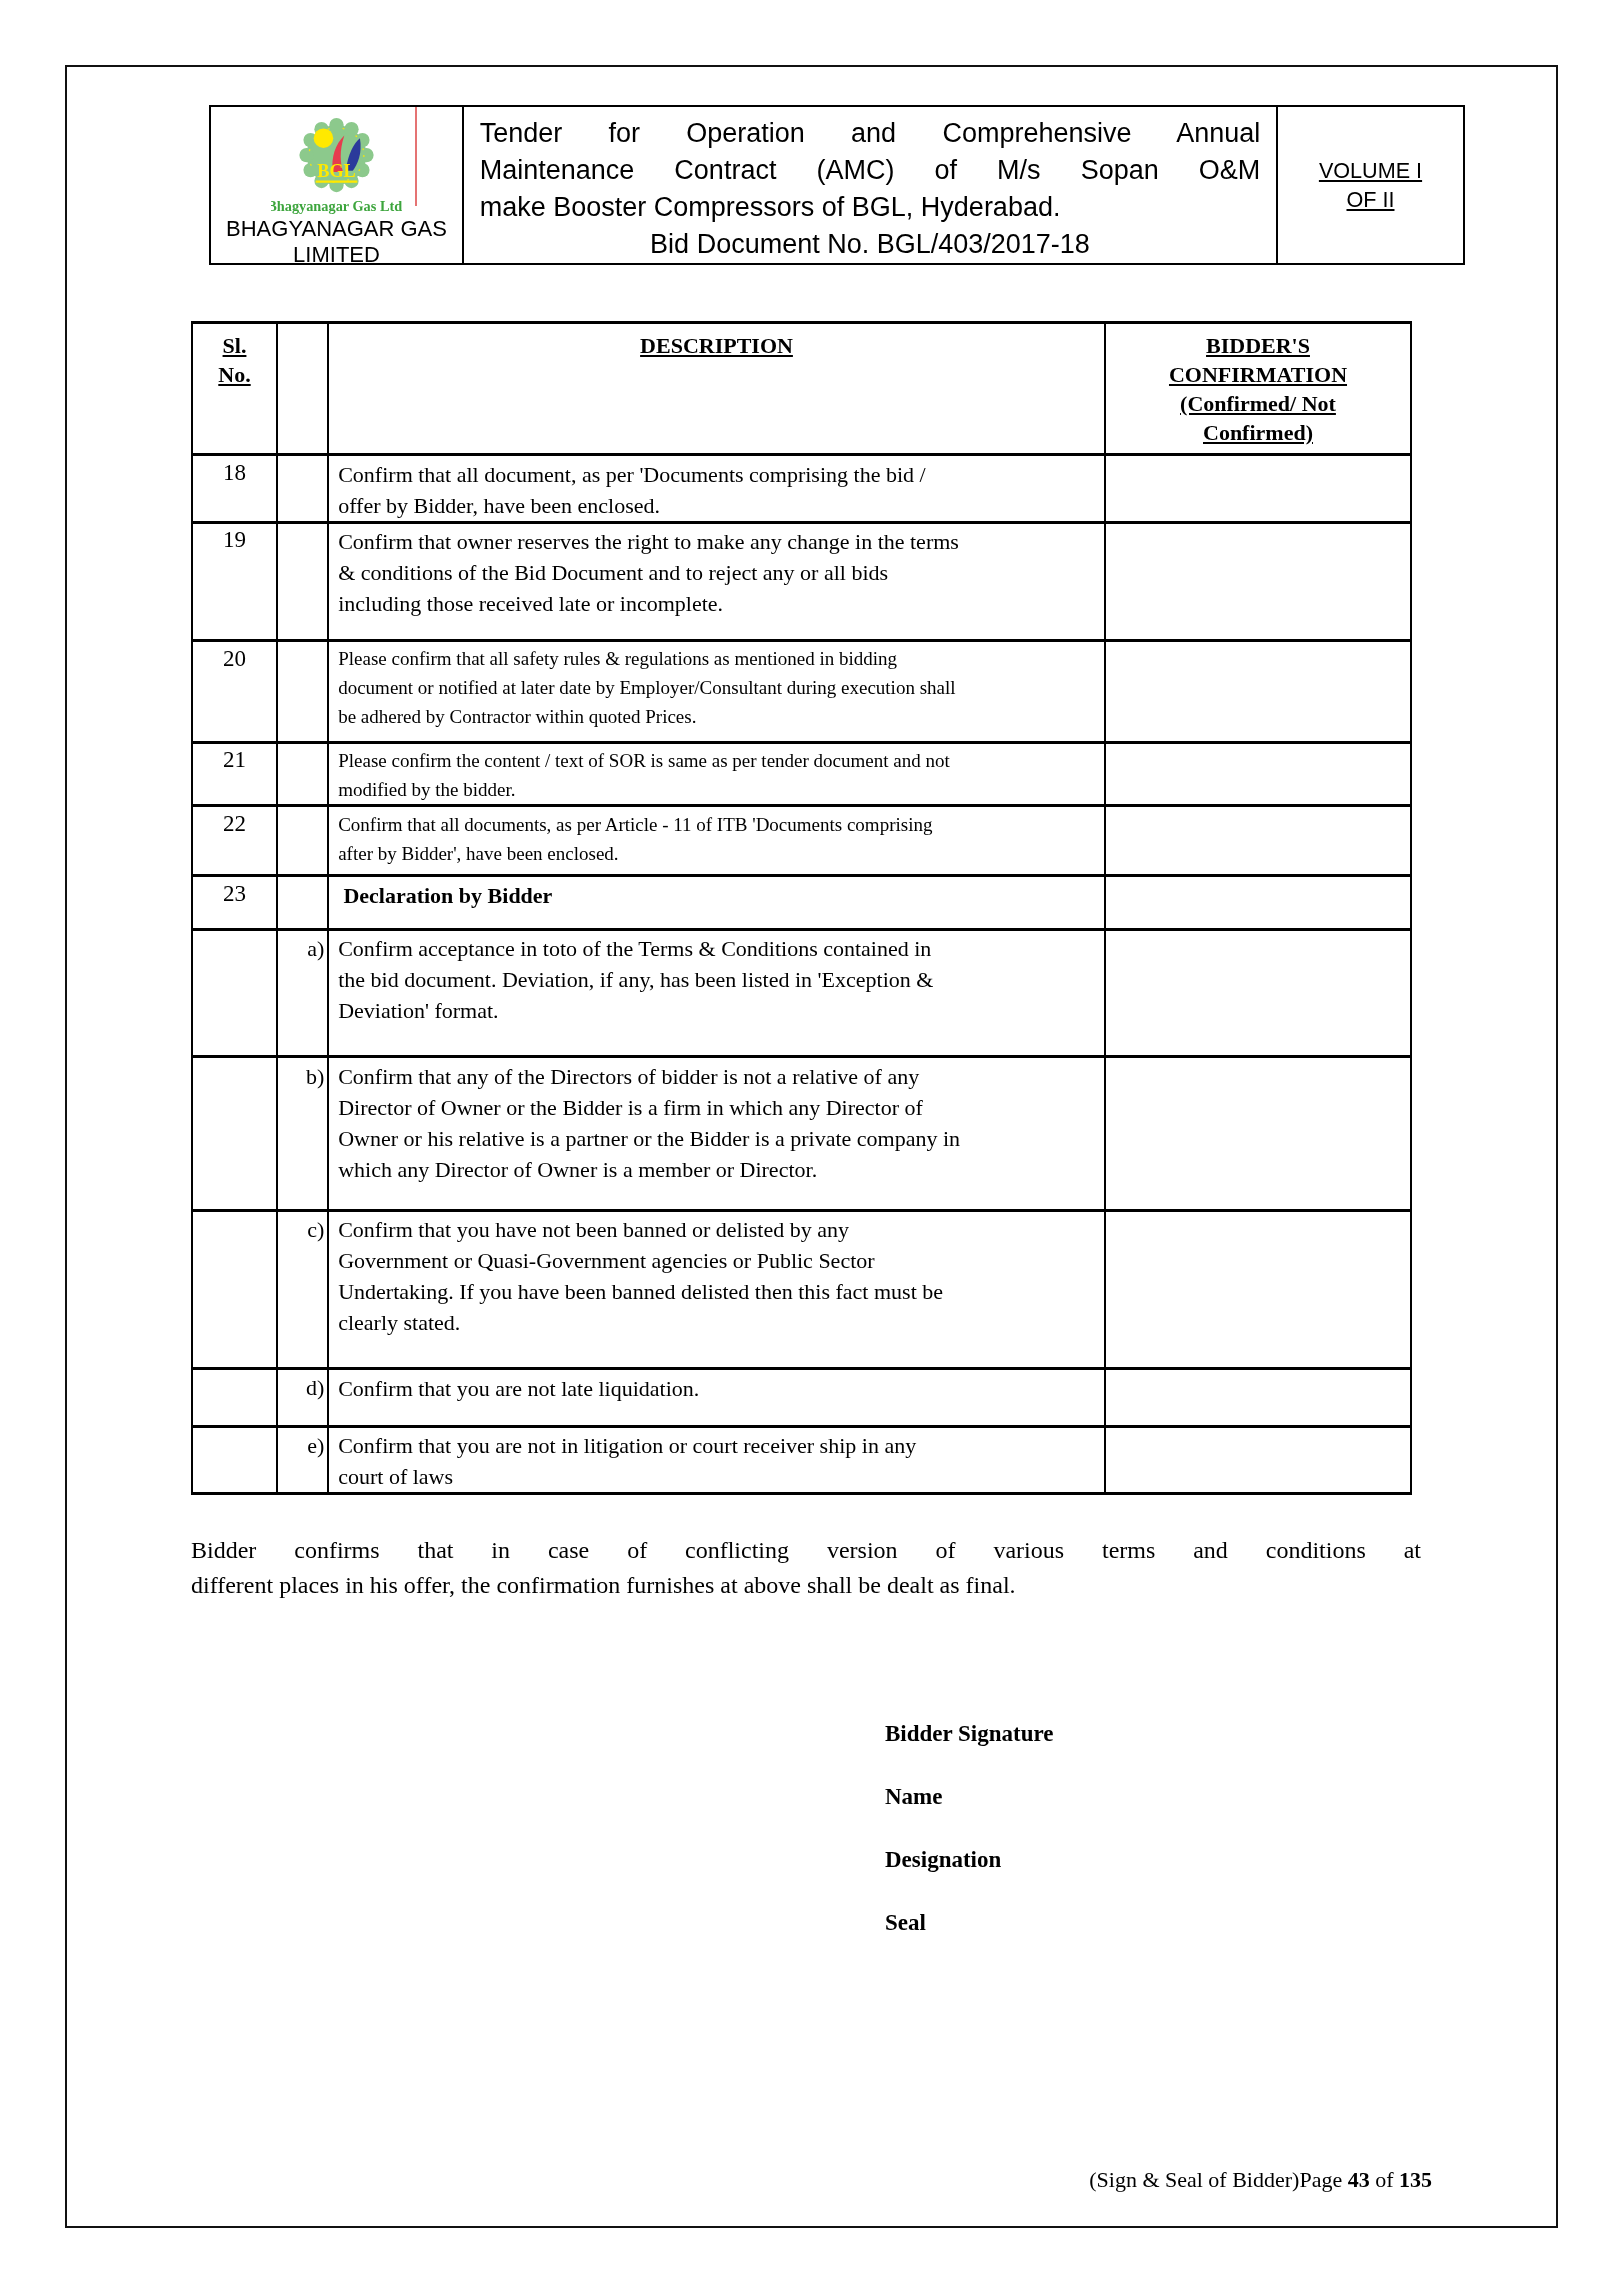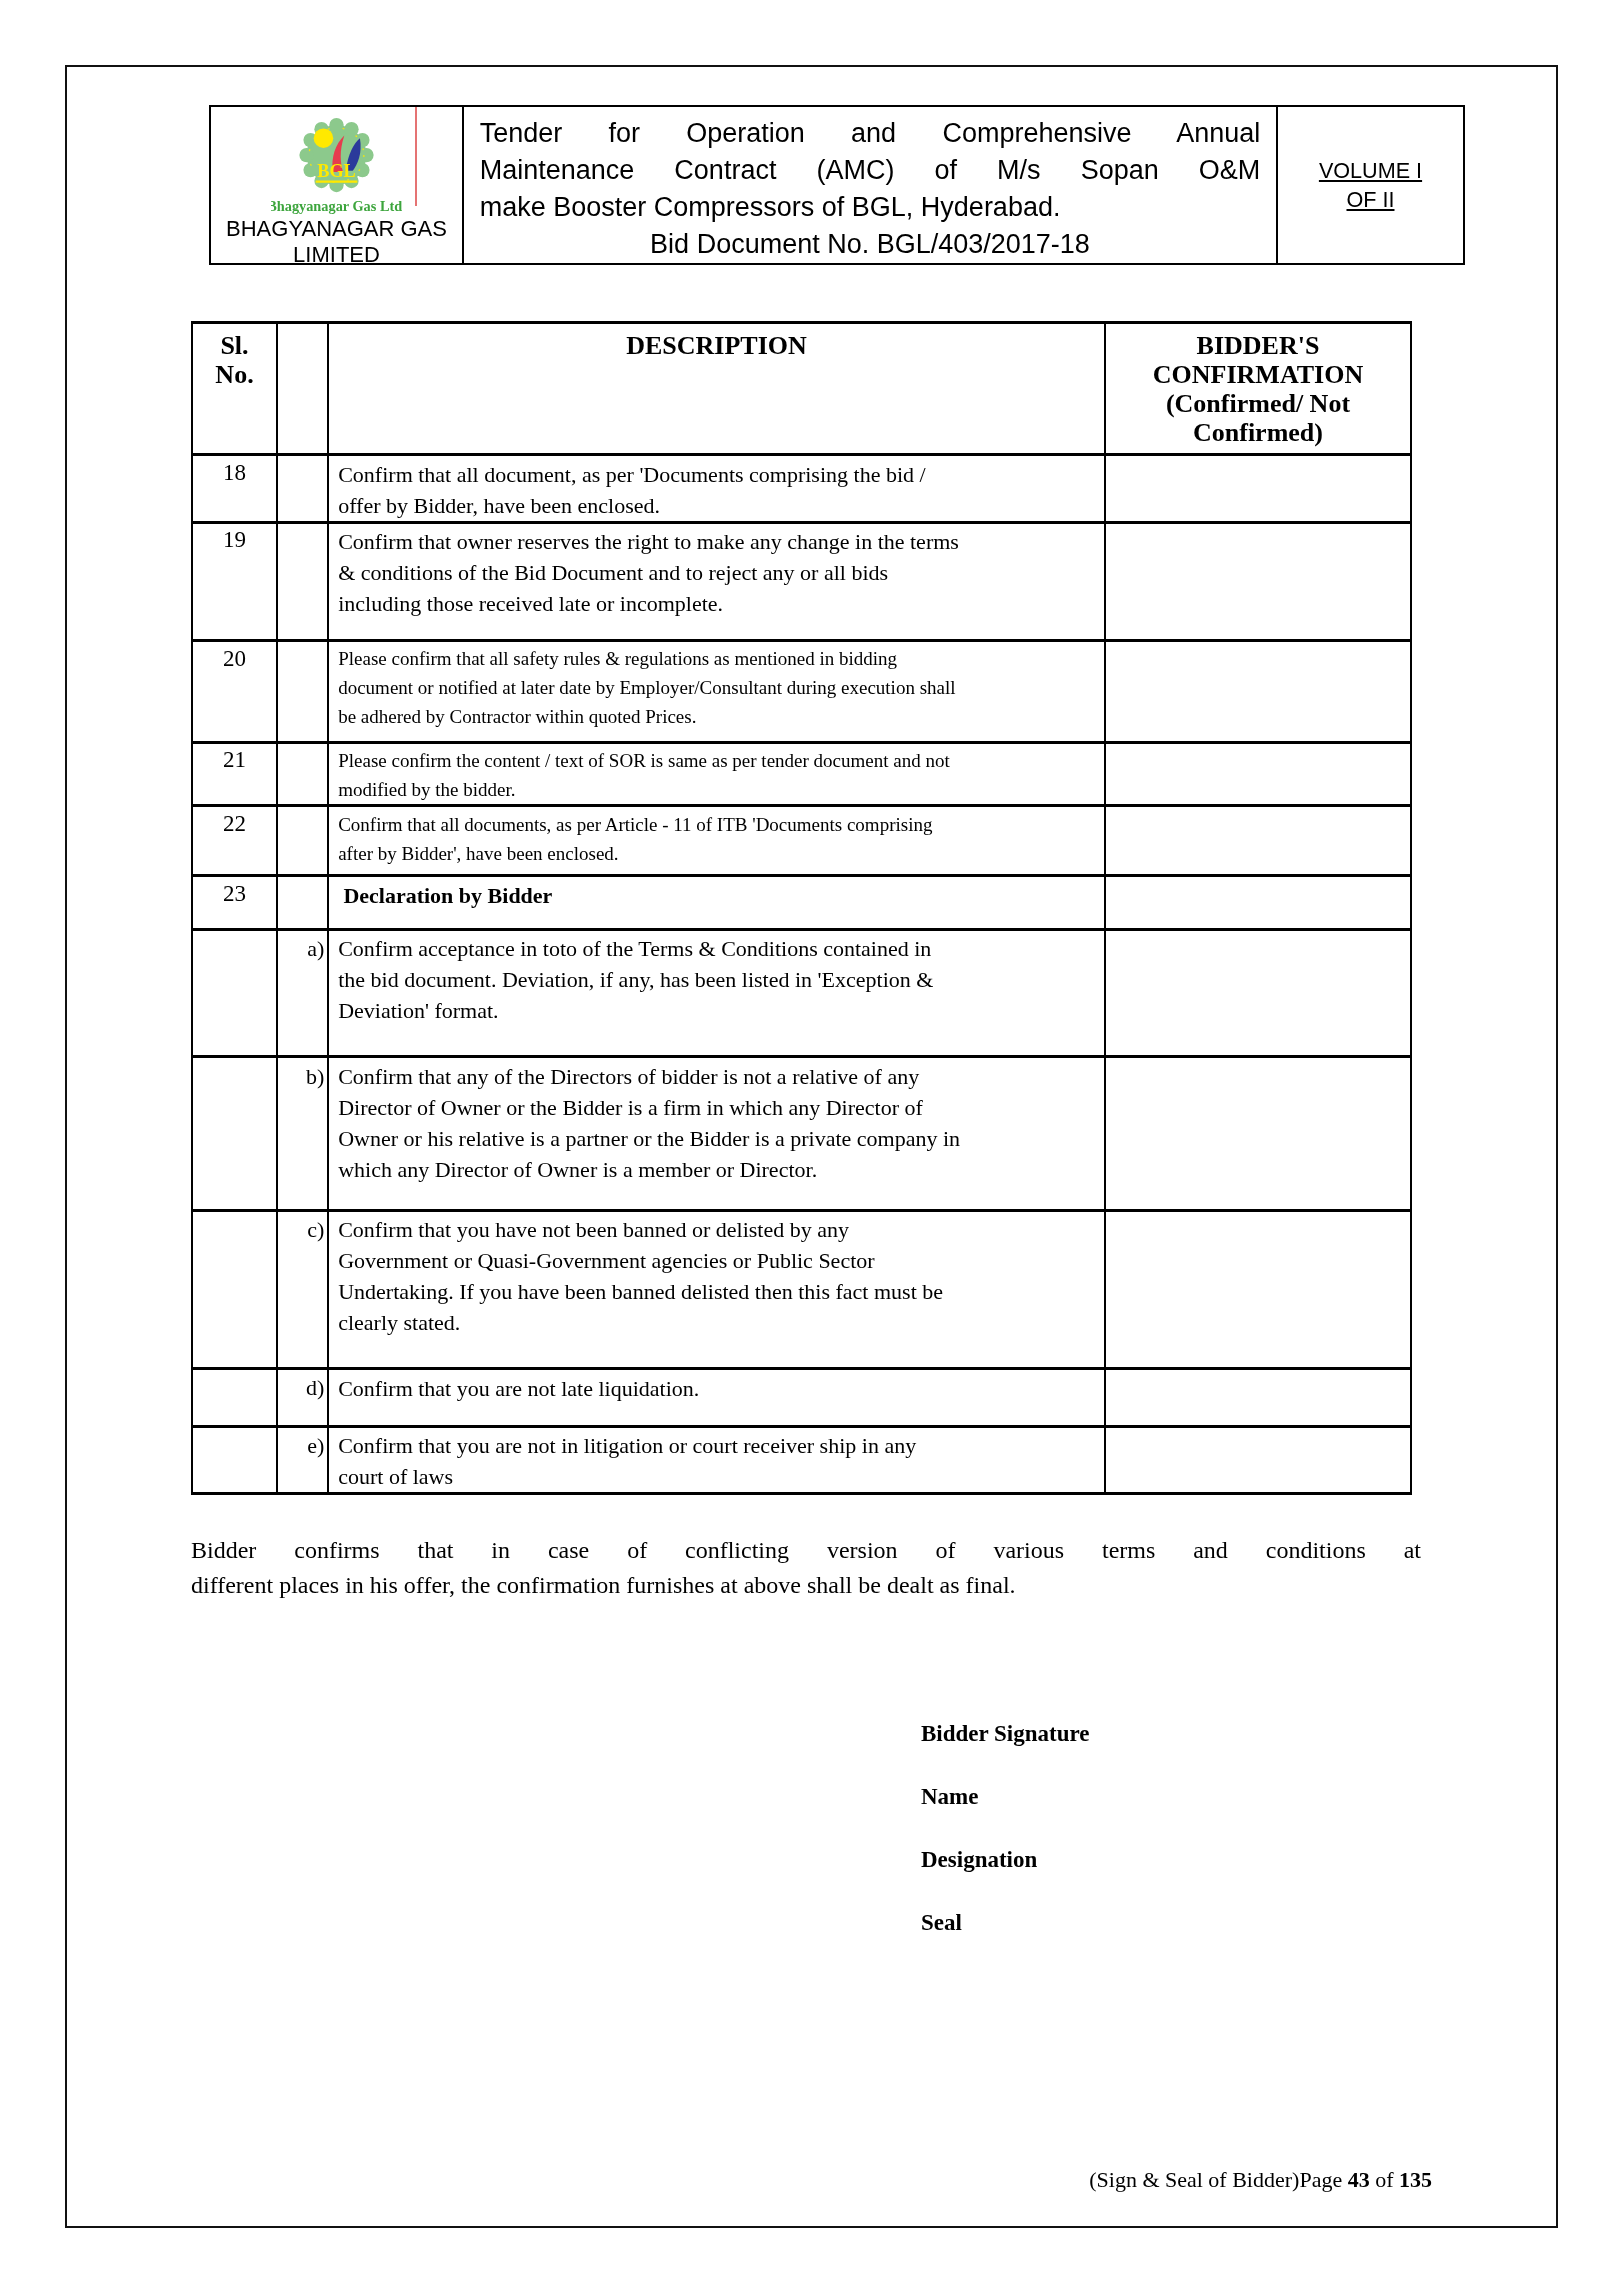--- a/index.html
+++ b/index.html
@@ -84,25 +84,26 @@
     border: 2.6px solid #000;
   }
   .main-tbl td, .main-tbl th {
     border: 2px solid #000;
     border-top-width: 3.3px;
     border-bottom-width: 3.3px;
     vertical-align: top;
     box-sizing: border-box;
   }
   .main-tbl th {
-    font-size: 26px;
+    font-size: 22px;
     line-height: 29px;
     font-weight: bold;
     text-align: center;
     padding: 6.5px 3.9px;
+    text-decoration: underline;
   }
   .th-slno { white-space: pre-line; }
   .th-conf { white-space: pre-line; }
   .c-no {
     text-align: center;
     font-size: 23px;
     padding-top: 3.9px;
   }
   .c-letter {
     text-align: right;
@@ -138,21 +139,21 @@
   .closing .j { text-align: justify; text-align-last: justify; }
 
   
   .sig-block {
     position: absolute;
     left: 885px; top: 1721px;
     font-weight: bold;
     font-size: 23px;
     line-height: 26px;
   }
-  .sig-block div { margin-bottom: 37px; margin-left: 36px; }
+  .sig-block div { margin-bottom: 37px; }
 
   
   .footer {
     position: absolute;
     left: 190px; top: 2167px;
     width: 1242px;
     display: flex;
     justify-content: flex-end;
     font-size: 22px;
     line-height: 26px;

